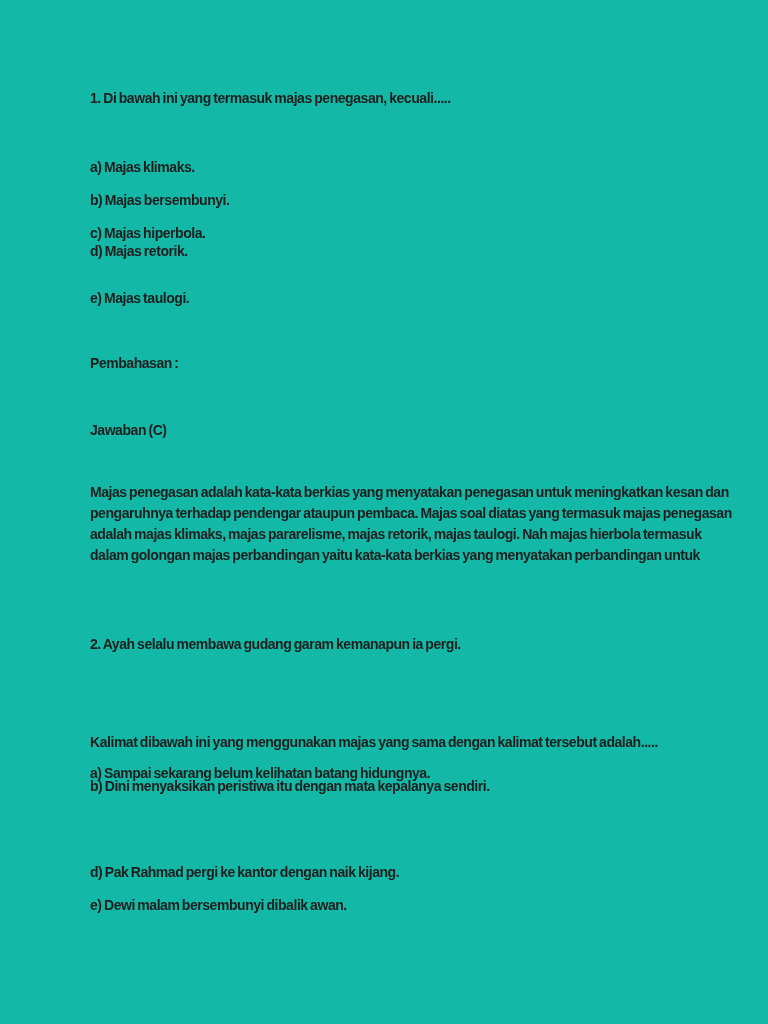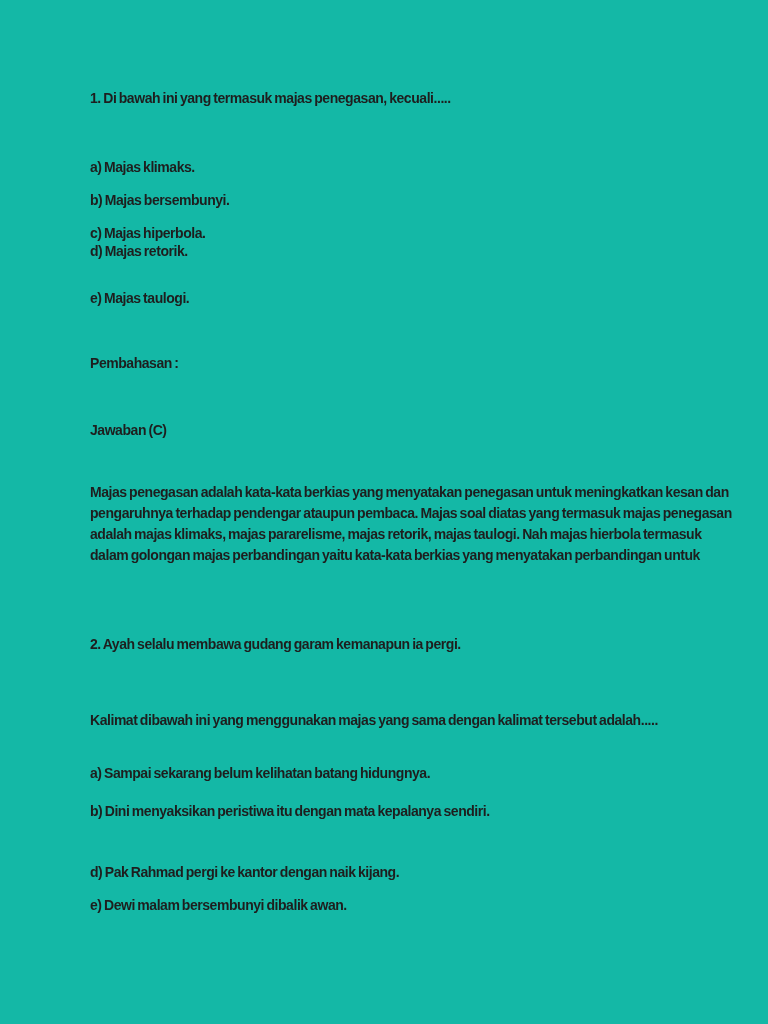--- a/index.html
+++ b/index.html
@@ -51,19 +51,19 @@
   <div class="line" style="top:420px">Jawaban (C)</div>
 
   <div class="para" style="top:482px">
     <div class="pline">Majas penegasan adalah kata-kata berkias yang menyatakan penegasan untuk meningkatkan kesan dan</div>
     <div class="pline">pengaruhnya terhadap pendengar ataupun pembaca. Majas soal diatas yang termasuk majas penegasan</div>
     <div class="pline">adalah majas klimaks, majas pararelisme, majas retorik, majas taulogi. Nah majas hierbola termasuk</div>
     <div class="pline">dalam golongan majas perbandingan yaitu kata-kata berkias yang menyatakan perbandingan untuk</div>
   </div>
 
   <div class="line" style="top:634px">2. Ayah selalu membawa gudang garam kemanapun ia pergi.</div>
-  <div class="line" style="top:710px">Kalimat dibawah ini yang menggunakan majas yang sama dengan kalimat tersebut adalah.....</div>
+  <div class="line" style="top:732px">Kalimat dibawah ini yang menggunakan majas yang sama dengan kalimat tersebut adalah.....</div>
   <div class="line" style="top:763px">a) Sampai sekarang belum kelihatan batang hidungnya.</div>
-  <div class="line" style="top:801px">b) Dini menyaksikan peristiwa itu dengan mata kepalanya sendiri.</div>
+  <div class="line" style="top:776px">b) Dini menyaksikan peristiwa itu dengan mata kepalanya sendiri.</div>
   <div class="line" style="top:862px">d) Pak Rahmad pergi ke kantor dengan naik kijang.</div>
   <div class="line" style="top:895px">e) Dewi malam bersembunyi dibalik awan.</div>
 
 </div>
 
 </body></html>

